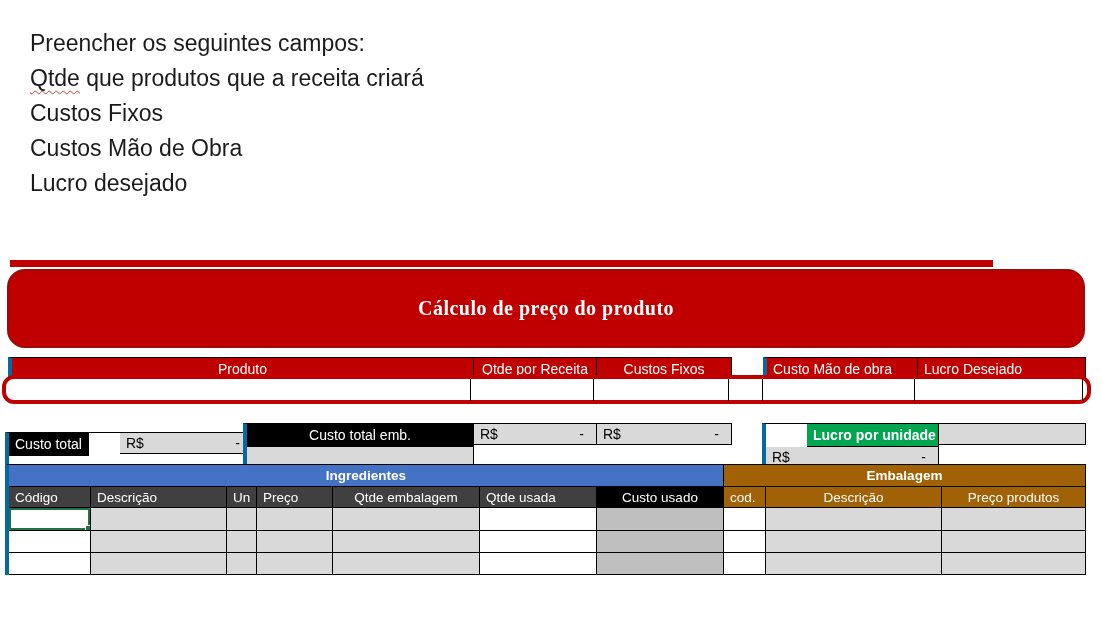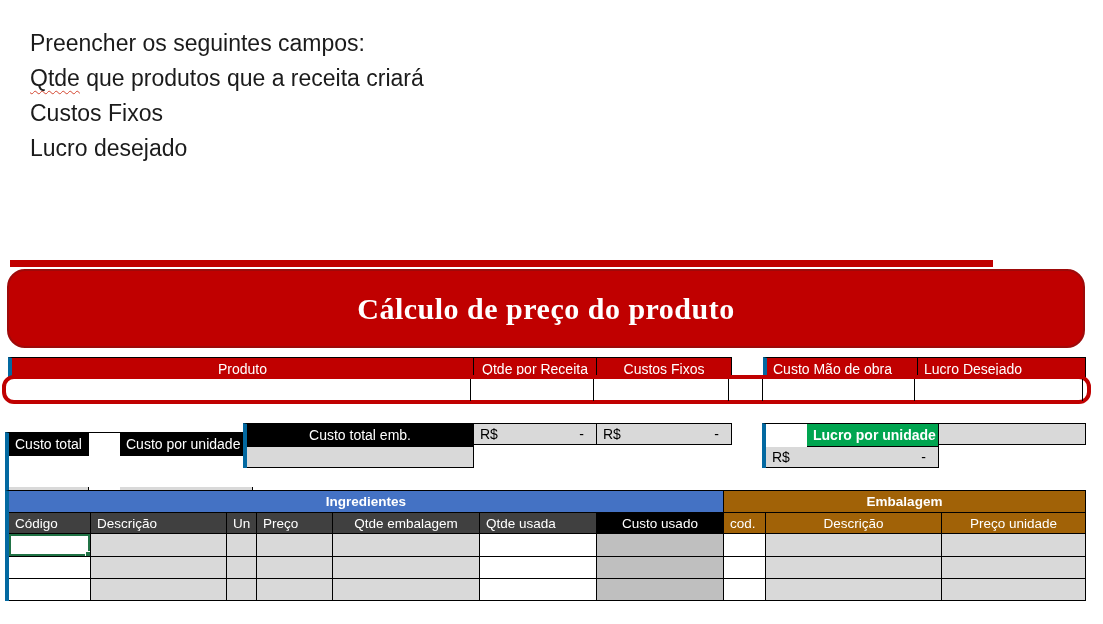--- a/index.html
+++ b/index.html
@@ -11,21 +11,21 @@
   .instructions{position:absolute;left:30px;top:26px;font-size:23px;line-height:35px;color:#1b1b1b;}
   .squiggle{text-decoration:underline wavy #d3452f;text-decoration-thickness:1px;text-underline-offset:4px;}
   
   .red-strip{position:absolute;left:10px;top:260px;width:983px;height:7px;background:#c00000;}
   .banner{
     position:absolute;left:7px;top:269px;width:1078px;height:79px;background:#c00000;
     border:2px solid #9d0a0a;border-radius:18px;box-sizing:border-box;
     display:flex;align-items:center;justify-content:center;
   }
   .banner-title{
-    font-family:"Liberation Serif",serif;font-weight:bold;font-size:30px;color:#fff;letter-spacing:.5px;
+    font-family:"Liberation Serif",serif;font-weight:bold;font-size:20px;color:#fff;letter-spacing:.5px;
   }
   
   .gtable{position:absolute;display:grid;border-top:1px solid #000;border-left:4px solid #0369a1;box-sizing:content-box;}
   .cell{
     border-right:1px solid #000;border-bottom:1px solid #000;box-sizing:border-box;
     display:flex;align-items:center;font-size:14px;overflow:hidden;white-space:nowrap;
   }
   .hdr-red{background:#c00000;color:#fff;}
   .hdr-black{background:#000;color:#fff;}
   .hdr-blue{background:#4472c4;color:#fff;}
@@ -40,39 +40,40 @@
   .val-white{background:#fff;}
   .money{justify-content:space-between;padding:0 12px 0 6px;background:#d9d9d9;}
   
   .input-outline{
     position:absolute;left:2px;top:375px;width:1081px;height:21px;background:#fff;
     border:4px solid #c00000;border-radius:12px;
   }
   .vsep{position:absolute;top:379px;height:22px;width:1px;background:#000;}
   .input-cell{position:absolute;top:379px;height:21px;}
   
-  .detail{grid-template-columns:82px 136px 30px 76px 147px 117px 127px 42px 176px 144px;grid-auto-rows:auto;left:5px;top:490px;}
+  .detail{grid-template-columns:82px 136px 30px 76px 147px 117px 127px 42px 176px 144px;grid-auto-rows:auto;left:5px;top:464px;}
   .detail .cell{font-size:13.5px;}
   .rowh-a{height:22px;}
   .rowh-b{height:21px;}
   .rowh-c{height:23px;}
   .span7{grid-column:span 7;}
   .span3{grid-column:span 3;}
   .active-cell{position:relative;box-shadow:inset 0 0 0 2px #217346;}
   .fill-handle{
     position:absolute;right:-3px;bottom:-3px;width:6px;height:6px;background:#217346;border:1px solid #fff;
   }
 </style>
 </head>
 <body>
 
 <div class="instructions">
   <div>Preencher os seguintes campos:</div>
   <div><span class="squiggle">Qtde</span><span> que produtos que a receita criará</span></div>
   <div>Custos Fixos</div>
+  <div>Custos Mão de Obra</div>
   <div>Lucro desejado</div>
 </div>
 
 <div class="red-strip"></div>
 <div class="banner">
   <span class="banner-title">Cálculo de preço do produto</span>
 </div>
 
 <div class="gtable" style="left:8px;top:357px;grid-template-columns:462px 123px 135px;">
   <div class="cell hdr-red ctr" style="height:22px;">Produto</div>
@@ -93,21 +94,20 @@
 <div class="vsep" style="left:914px;"></div>
 <div class="vsep" style="left:1082px;"></div>
 <div class="input-cell" style="left:8px;width:462px;"></div>
 <div class="input-cell" style="left:470px;width:123px;"></div>
 <div class="input-cell" style="left:593px;width:135px;"></div>
 <div class="input-cell" style="left:763px;width:151px;"></div>
 <div class="input-cell" style="left:914px;width:168px;"></div>
 
 <div class="gtable" style="left:5px;top:432px;grid-template-columns:80px 133px;gap:31px;">
   <div class="cell hdr-black padl" style="height:23px;">Custo total</div>
-  <div class="cell hdr-black padl" style="height:23px;">Custo por unidade</div>
   <div class="cell money" style="height:21px;">
       <span>R$</span>
       <span>-</span>
     </div>
   <div class="cell val-gray" style="height:21px;"></div>
 </div>
 
 <div class="gtable" style="left:243px;top:423px;grid-template-columns:227px 123px 135px;">
   <div class="cell hdr-black ctr" style="height:23px;">Custo total emb.</div>
   <div class="cell money" style="height:21px;">
@@ -137,21 +137,21 @@
 
   <div class="cell hdr-blue2 padl rowh-b">Código</div>
   <div class="cell hdr-blue2 padl rowh-b">Descrição</div>
   <div class="cell hdr-blue2 padl rowh-b">Un</div>
   <div class="cell hdr-blue2 padl rowh-b">Preço</div>
   <div class="cell hdr-blue2 ctr rowh-b">Qtde embalagem</div>
   <div class="cell hdr-blue2 padl rowh-b">Qtde usada</div>
   <div class="cell hdr-black ctr rowh-b">Custo usado</div>
   <div class="cell hdr-navy padl rowh-b">cod.</div>
   <div class="cell hdr-navy ctr rowh-b">Descrição</div>
-  <div class="cell hdr-navy ctr rowh-b">Preço unidade</div>
+  <div class="cell hdr-navy ctr rowh-b">Preço produtos</div>
 
   <div class="cell val-white active-cell rowh-c">
       <span class="fill-handle"></span>
     </div>
   <div class="cell val-gray rowh-c"></div>
   <div class="cell val-gray rowh-c"></div>
   <div class="cell val-gray rowh-c"></div>
   <div class="cell val-gray rowh-c"></div>
   <div class="cell val-white rowh-c"></div>
   <div class="cell val-dgray rowh-c"></div>

